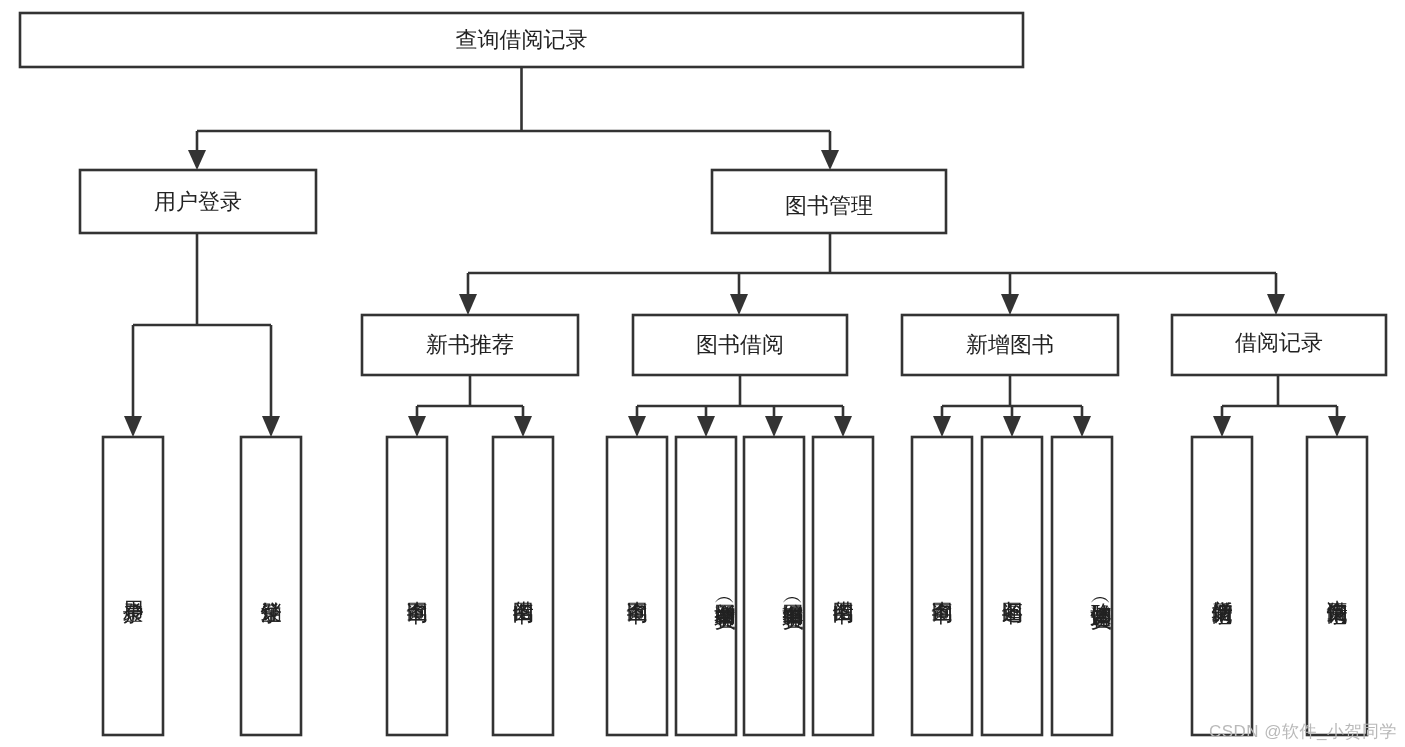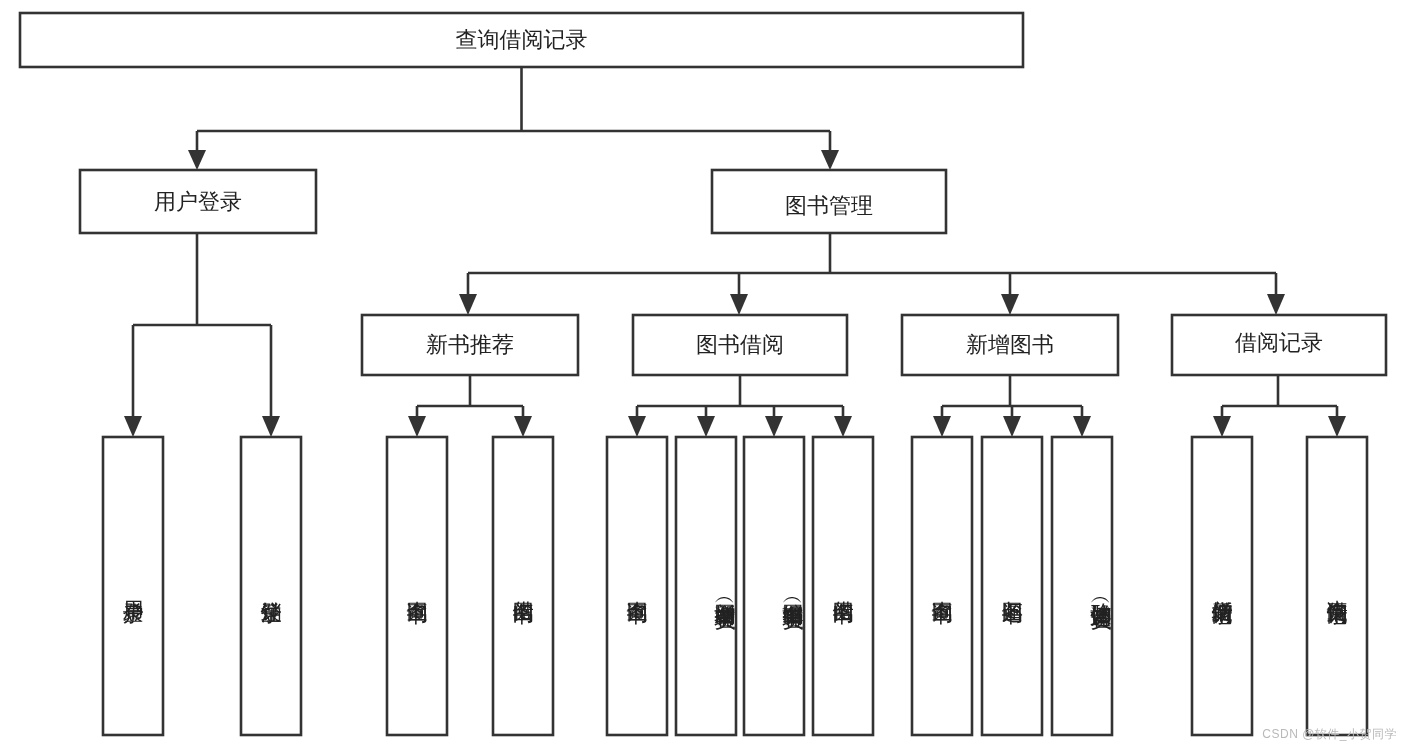--- a/index.html
+++ b/index.html
@@ -9,21 +9,21 @@
   svg{display:block;}
   .node-rect{fill:#ffffff;stroke:#333333;stroke-width:2.6;}
   .conn{stroke:#333333;stroke-width:2.6;fill:none;stroke-linecap:butt;}
   .arrow-head{fill:#333333;stroke:none;}
   .vtext{position:absolute;writing-mode:vertical-rl;text-orientation:upright;
          font-size:21px;color:#222;line-height:1.06;letter-spacing:1px;
          display:flex;align-items:center;justify-content:center;
          pointer-events:none;white-space:nowrap;
          font-family:"Liberation Sans","DejaVu Sans",sans-serif;}
   .watermark{position:absolute;right:8px;bottom:4px;color:#b9b9b9;
-             font-size:12px;letter-spacing:.5px;
+             font-size:17px;letter-spacing:.5px;
              font-family:"Liberation Sans","DejaVu Sans",sans-serif;}
   .htext{position:absolute;display:flex;align-items:center;justify-content:center;
          font-size:22px;color:#222;pointer-events:none;white-space:nowrap;
          font-family:"Liberation Sans","DejaVu Sans",sans-serif;}
 </style>
 </head>
 <body>
 
 <div id="stage">
 

